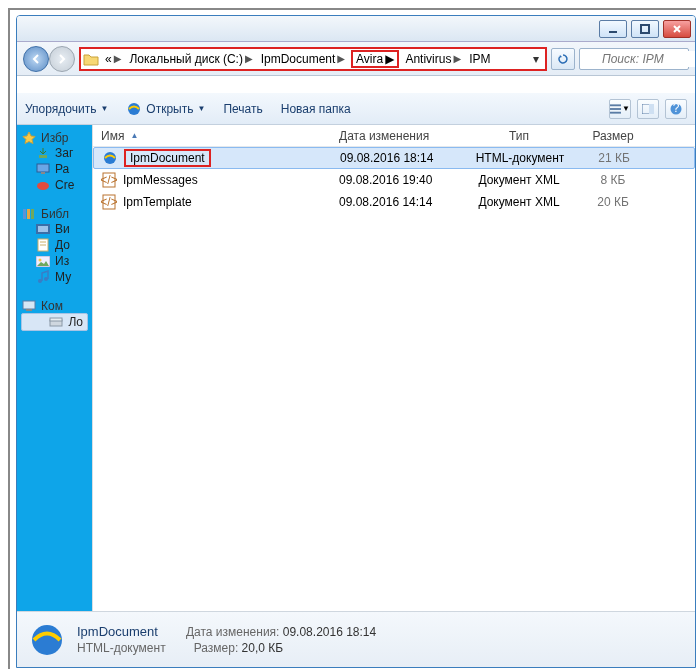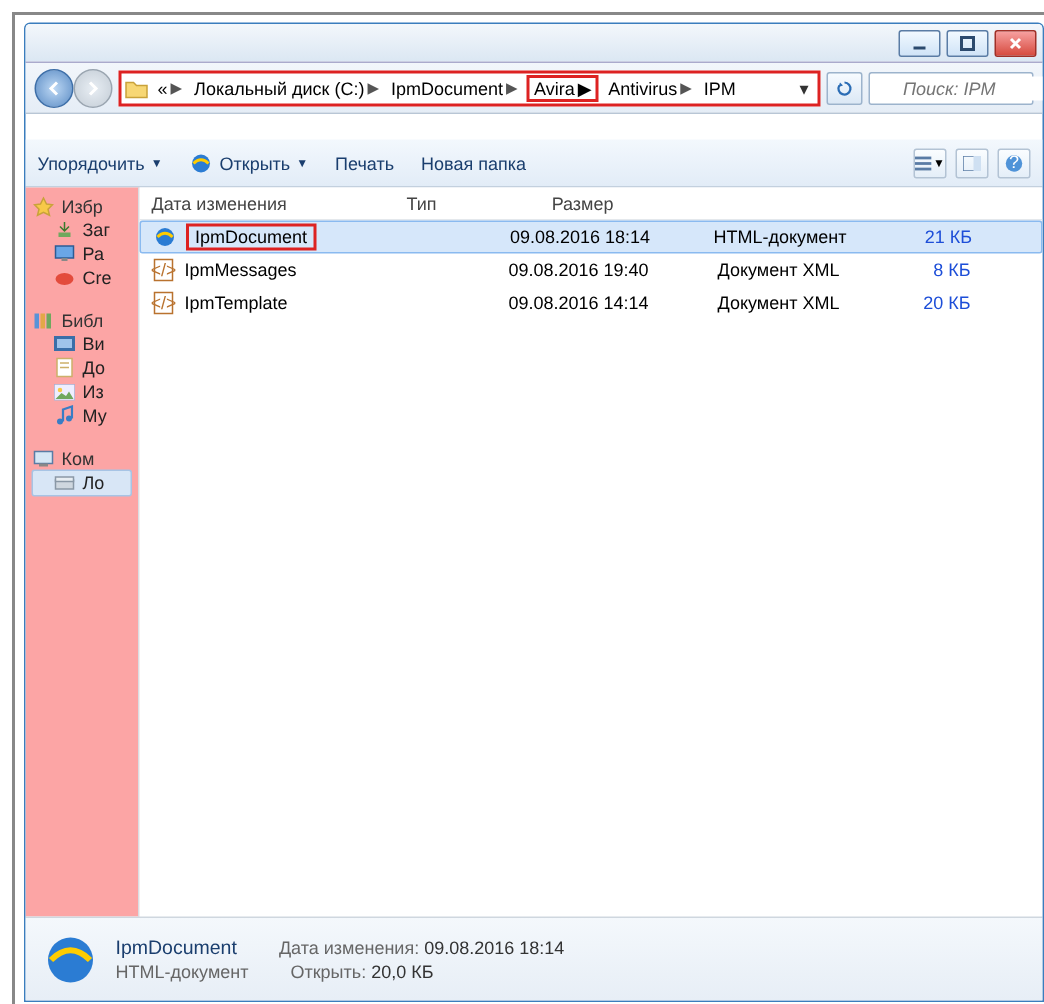--- a/index.html
+++ b/index.html
@@ -27,40 +27,40 @@
   .searchbox{ width:110px; height:22px; border:1px solid #9cb3cc; border-radius:2px; background:#fff; display:flex; align-items:center; padding:0 20px; gap:4px;}
   .searchbox input{ border:none; outline:none; flex:1; font-style:italic; color:#888;}
   
   .toolbar{ height:32px; background:linear-gradient(#f3f8fd,#e2ecf7); border-bottom:1px solid #c3d0de; display:flex; align-items:center; padding:0 8px; gap:18px;margin-top:17px;}
   .tb-item{ display:flex; align-items:center; gap:4px; color:#1a3e6e; cursor:default;}
   .tb-item .dd{ font-size:8px; color:#1a3e6e;}
   .tb-right{ margin-left:auto; display:flex; align-items:center; gap:6px;}
   .tb-iconbtn{ width:22px;height:20px; border:1px solid #b3c3d4; border-radius:2px; background:linear-gradient(#fafdff,#e4eef8); display:flex;align-items:center;justify-content:center;}
   
   .main{ flex:1; display:flex; min-height:0;}
-  .sidebar{ width:76px; border-right:1px solid #d8dde2; background:#fca5a5; overflow:hidden; padding-top:4px;}
+  .sidebar{ width:76px; border-right:1px solid #d8dde2; background:#0ea5e9; overflow:hidden; padding-top:4px;}
   .side-group{ padding:2px 4px;}
   .side-group .hdr{ display:flex; align-items:center; gap:4px; color:#333; white-space:nowrap;}
   .side-item{ padding:1px 4px 1px 14px; display:flex; align-items:center; gap:4px; white-space:nowrap; color:#222;}
-  .side-item.sel{ background:#d8e6f6; border:1px solid #a7c4e5; border-radius:2px; padding-left:13px;}
+  .side-item.sel{ background:#d8e6f6; border:1px solid #a7c4e5; border-radius:2px; padding-left:13px;justify-content:flex-end;}
   .spacer{height:10px;}
   .side-ico{width:16px;height:14px;display:inline-flex;align-items:center;justify-content:center;}
   
   .files{ flex:1; display:flex; flex-direction:column; background:#fff;}
   .cols{ height:22px; display:flex; align-items:center; border-bottom:1px solid #e4e8ec; color:#444; padding-left:8px;}
   .c-name{ width:238px; display:flex; align-items:center; gap:6px;}
   .c-date{ width:120px;}
   .c-type{ width:120px;text-align:center;}
-  .c-size{ width:80px; text-align:right; padding-right:12px;}
+  .c-size{ width:80px; text-align:center; padding-right:12px;}
   .sort-arrow{ font-size:8px; color:#4a79b5;}
   .row{ height:22px; display:flex; align-items:center; padding-left:8px;}
   .row .c-name{ display:flex; align-items:center; gap:6px;}
   .row.sel{ background:#d6e7fa; border:1px solid #8abaf0; border-radius:2px;}
   .row .name-box{ border:2px solid #d22; padding:0 4px; display:inline-block;}
-  .row .c-size{ color:#1d4ed8;}
+  .row .c-size{ color:#737373;}
   .fileicon{width:16px;height:16px;}
   
   .details{ height:56px; border-top:1px solid #cfd7df; background:linear-gradient(#f4f8fc,#e7eef6); display:flex; align-items:center; padding:6px 10px; gap:10px;}
   .details .big-ico{ width:40px; height:40px;}
   .details .info{ display:flex; flex-direction:column; gap:2px;}
   .details .line{ display:flex; gap:28px; align-items:baseline;}
   .details .fname{ font-size:13px; color:#1a3e6e;}
   .details .lbl{ color:#666;}
   .details .val{ color:#333;}
   
@@ -303,20 +303,24 @@
               </span>
               <span>Ло</span>
             </div>
       </div>
       <div class="spacer"></div>
           <div class="spacer"></div>
     </div>
 
     <div class="files">
       <div class="cols">
+        <div class="c-name">
+              <span>Имя</span>
+              <span class="sort-arrow">▲</span>
+            </div>
         <div class="c-date">Дата изменения</div>
         <div class="c-type">Тип</div>
         <div class="c-size">Размер</div>
       </div>
       <div id="rows">
             <div class="row sel">
               <div class="c-name">
                 <span>
                   <svg class="fileicon" viewBox="0 0 16 16">
                     <circle cx="8" cy="8" r="6" class="ico-ie"></circle>
@@ -368,18 +372,18 @@
             <path d="M7 20 q13 -13 26 0" fill="none" stroke="#fc0" stroke-width="4"></path>
           </svg>
     </span>
     <div class="info">
       <div class="line">
         <span class="fname">IpmDocument</span>
         <span><span class="lbl">Дата изменения:</span> <span class="val">09.08.2016 18:14</span></span>
       </div>
       <div class="line">
         <span class="lbl">HTML-документ</span>
-        <span><span class="lbl">Открыть:</span> <span class="val">20,0 КБ</span></span>
+        <span><span class="lbl">Размер:</span> <span class="val">20,0 КБ</span></span>
       </div>
     </div>
   </div>
 </div>
 </div>
 
 </body></html>

